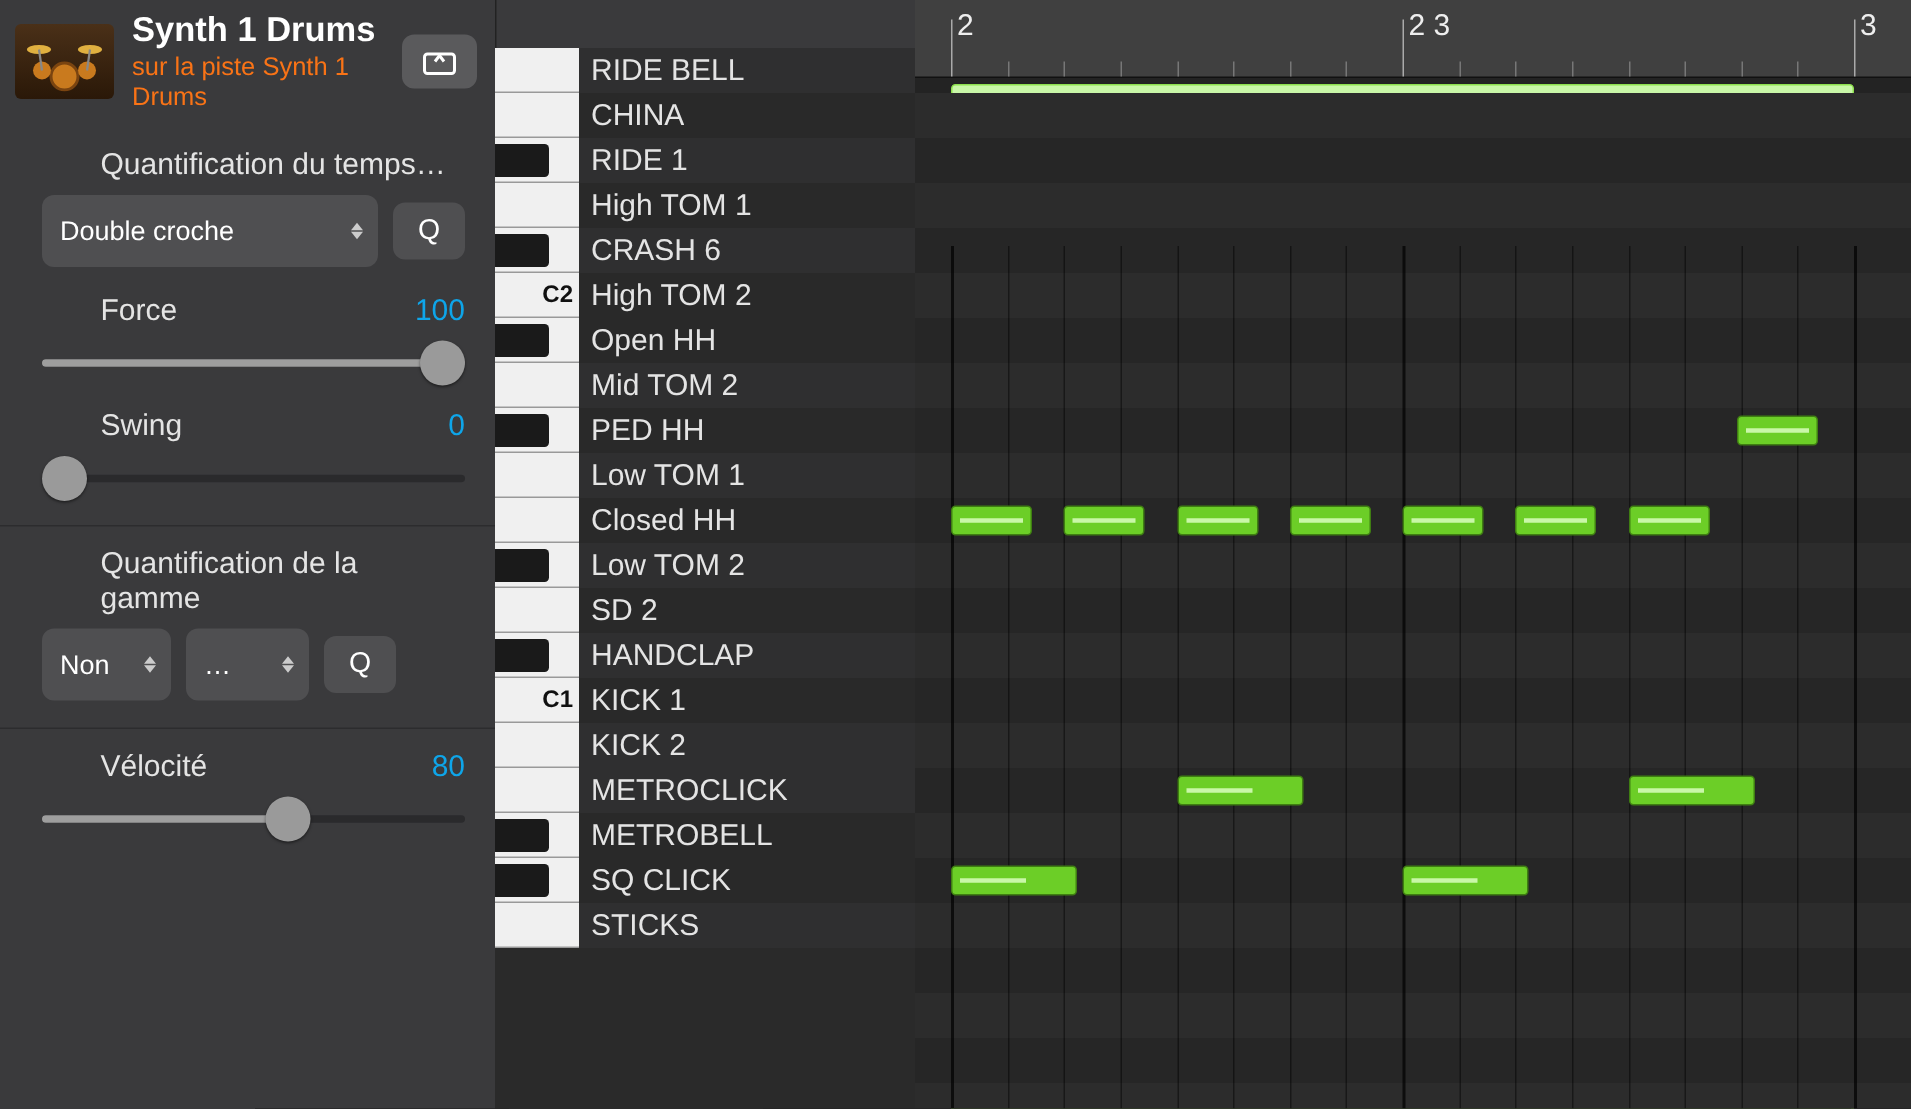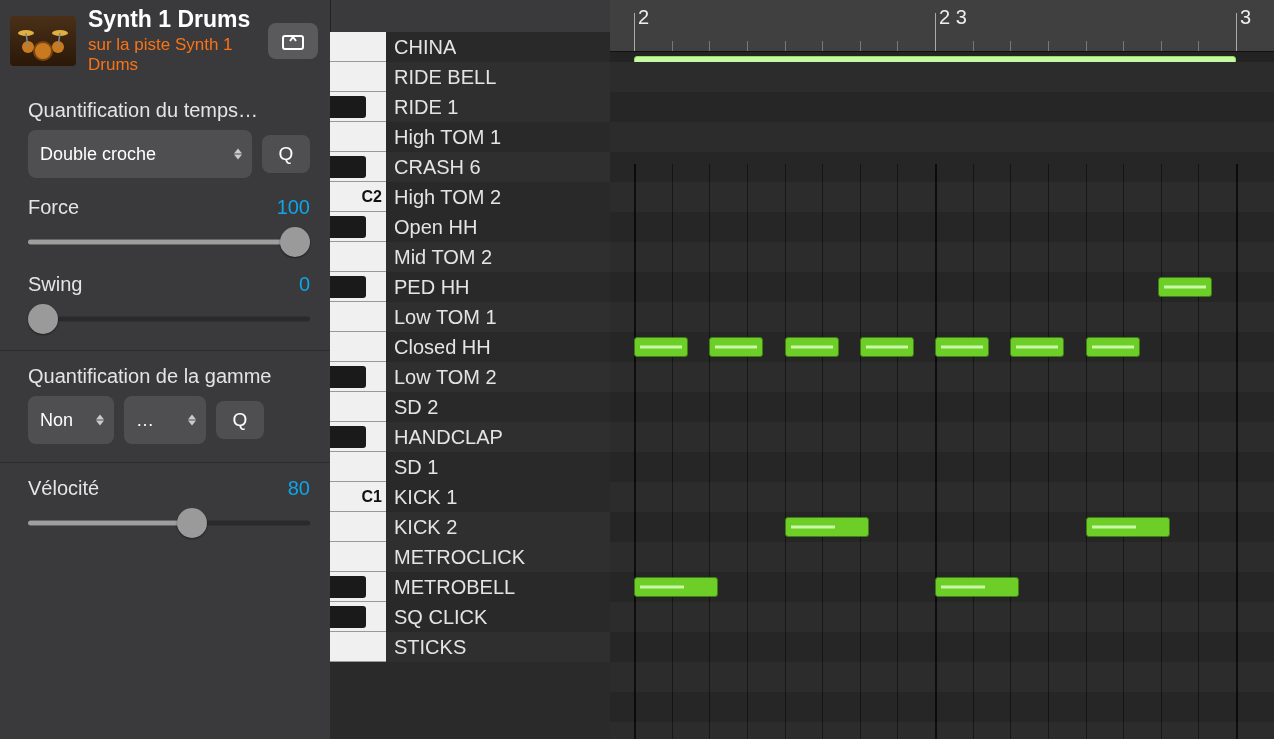--- a/index.html
+++ b/index.html
@@ -44,21 +44,21 @@
   }
   .header .expand-btn svg { width:22px; height:18px; stroke:#fff; fill:none; stroke-width:2; }
 
   .section {
     padding: 14px 20px 18px 28px;
     border-bottom: 1px solid #2c2c2e;
   }
   .section:last-child { border-bottom:none; }
   .label-row {
     display:flex; justify-content:space-between; align-items:center;
-    font-size: 20px; color:#e4e4e4; margin-bottom:8px;
+    font-size: 20px; color:#e4e4e4; margin-bottom:8px;margin-left:39px;
   }
   .label-row .value { color:#0ea5e9; font-weight:500; }
   .ctrl-row { display:flex; gap:10px; align-items:center; }
   .dropdown {
     height:48px; padding:0 34px 0 12px;
     background:#4f4f51; border-radius:8px;
     color:#fff; font-size:18px;
     display:flex; align-items:center;
     position:relative;
   }
@@ -273,27 +273,27 @@
       <div class="slider-fill" style="width: 58%;"></div>
       <div class="slider-thumb" style="left: calc(58%);"></div>
     </div>
   </div>
 </div>
 
 <div class="piano-col">
   <div class="ruler-spacer"></div>
   <div style="position:relative; top:0px;">
     <div id="piano-rows" style="margin-top: -20px;">
+        <div class="piano-row light">
+          <div class="key-area"></div>
+          <div class="drum-name">RIDE BELL</div>
+        </div>
         <div class="piano-row dark">
           <div class="key-area"></div>
           <div class="drum-name">CHINA</div>
-        </div>
-        <div class="piano-row light">
-          <div class="key-area"></div>
-          <div class="drum-name">RIDE BELL</div>
         </div>
         <div class="piano-row light">
           <div class="key-area blackrow"></div>
           <div class="drum-name">RIDE 1</div>
         </div>
         <div class="piano-row dark">
           <div class="key-area"></div>
           <div class="drum-name">High TOM 1</div>
         </div>
         <div class="piano-row light">
@@ -330,24 +330,20 @@
           <div class="key-area blackrow"></div>
           <div class="drum-name">Low TOM 2</div>
         </div>
         <div class="piano-row dark">
           <div class="key-area"></div>
           <div class="drum-name">SD 2</div>
         </div>
         <div class="piano-row light">
           <div class="key-area blackrow"></div>
           <div class="drum-name">HANDCLAP</div>
-        </div>
-        <div class="piano-row dark">
-          <div class="key-area"></div>
-          <div class="drum-name">SD 1</div>
         </div>
         <div class="piano-row dark">
           <div class="key-area">
             <div class="octave-label">C1</div>
           </div>
           <div class="drum-name">KICK 1</div>
         </div>
         <div class="piano-row light">
           <div class="key-area"></div>
           <div class="drum-name">KICK 2</div>

